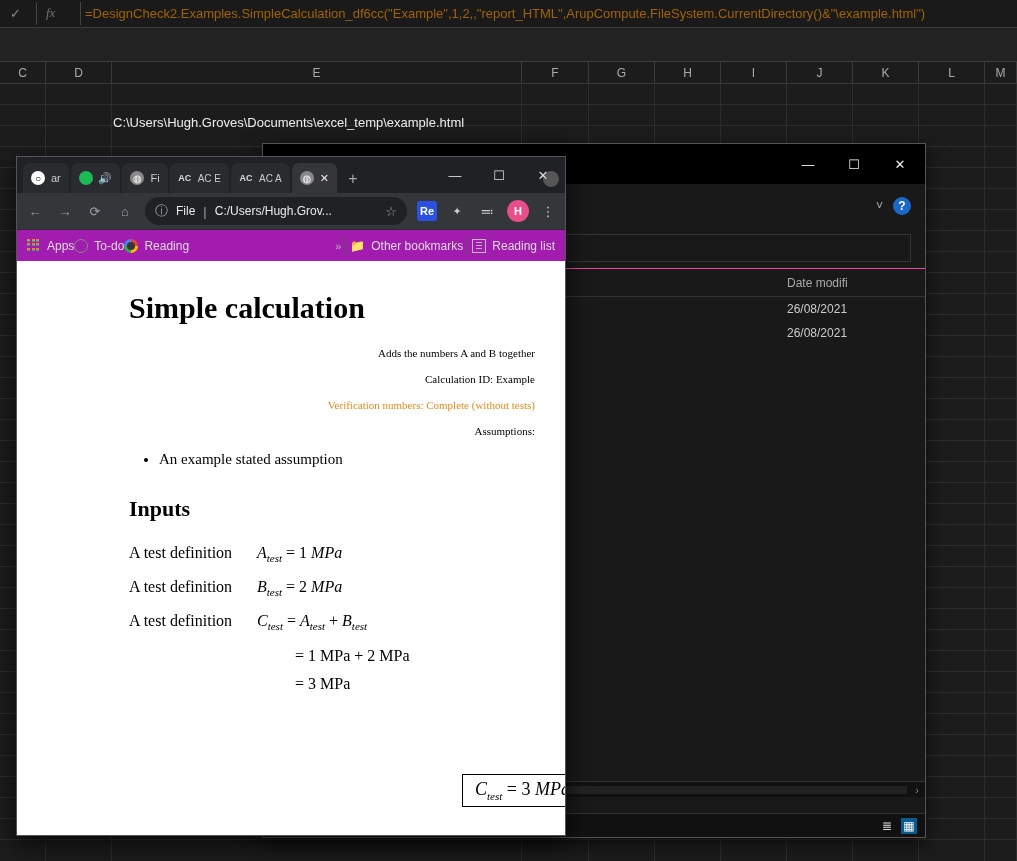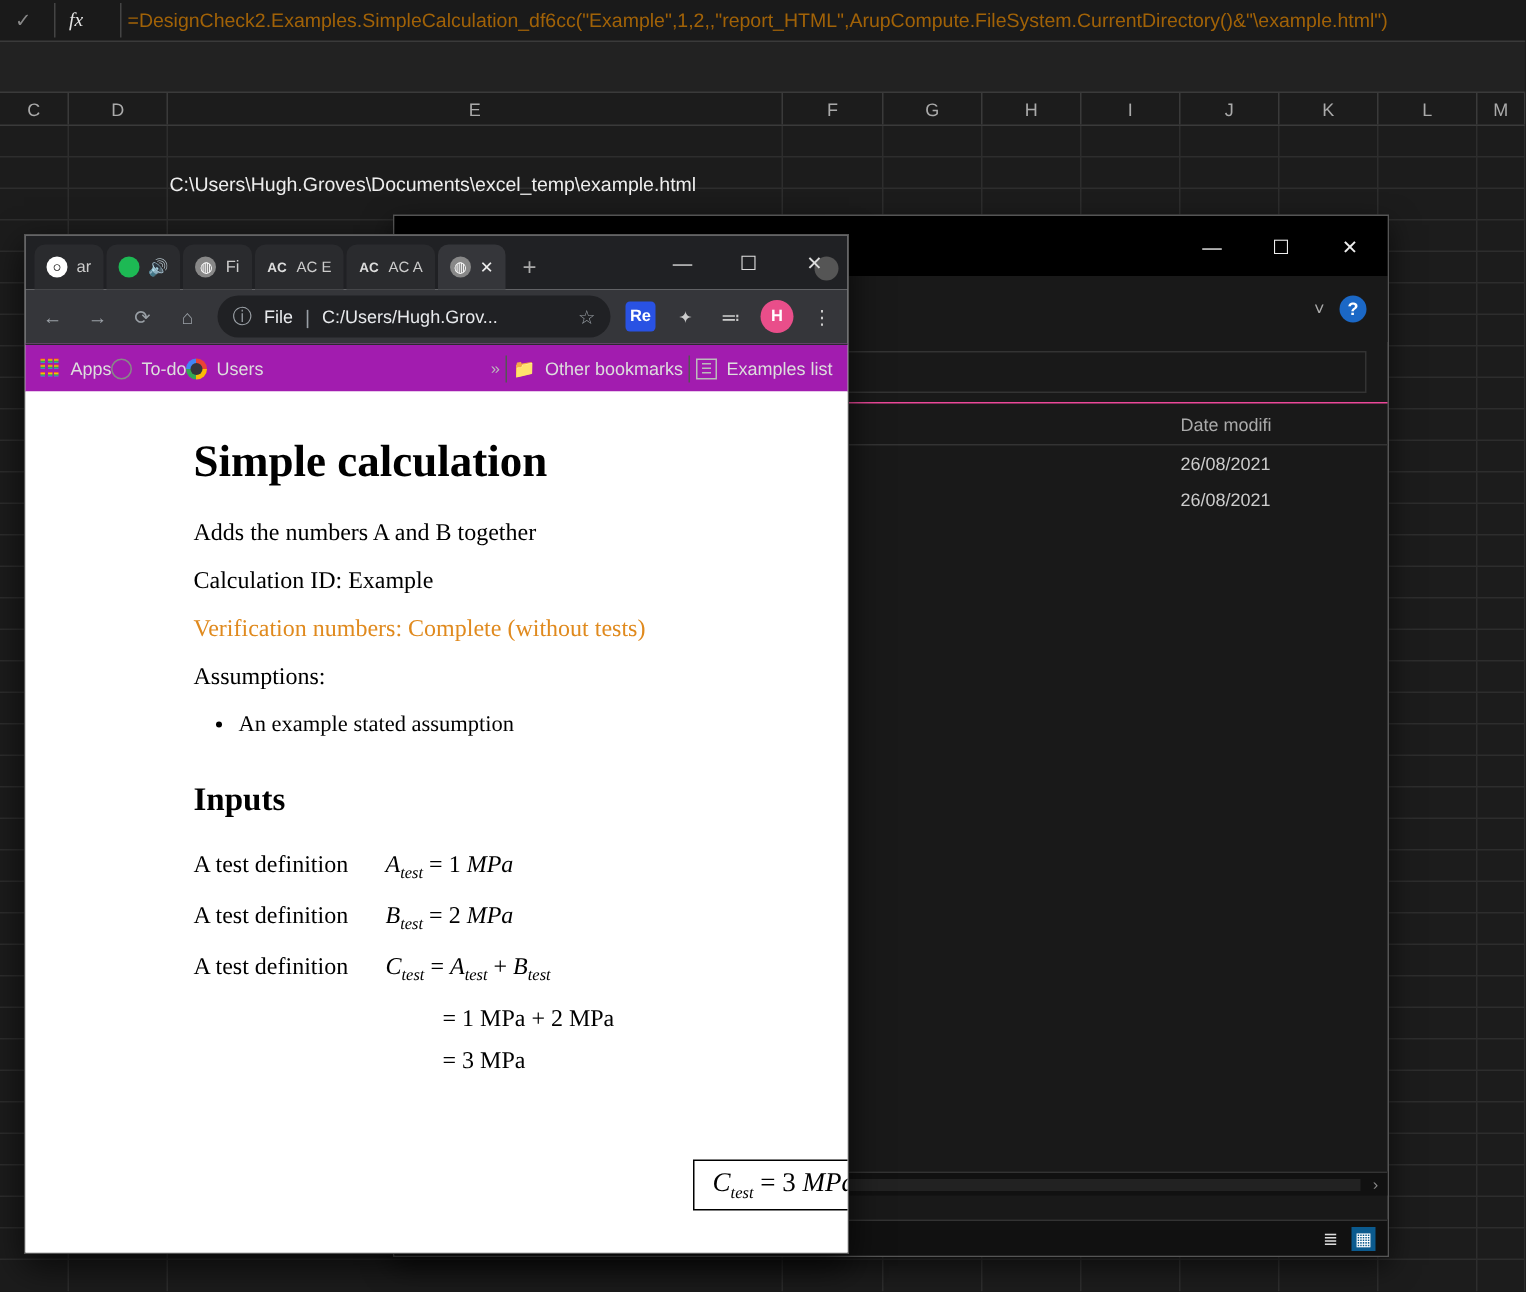--- a/index.html
+++ b/index.html
@@ -16,21 +16,21 @@
 
   
   .formula-bar {
     position: absolute;
     top: 0; left: 0; right: 0;
     height: 28px;
     background: #1a1a1a;
     border-bottom: 1px solid #3a3a3a;
   }
   .formula-bar .check { position:absolute; left:10px; top:6px; color:#888;}
-  .formula-bar .fx { position:absolute; left:46px; top:5px; font-style:italic; color:#e5e5e5; font-family:"Times New Roman",serif;}
+  .formula-bar .fx { position:absolute; left:46px; top:5px; font-style:italic; color:#737373; font-family:"Times New Roman",serif;}
   .formula-bar .formula { position:absolute; left:85px; top:6px; color:#a16207; font-size:13px;}
   .formula-bar .vsep { position:absolute; left:80px; top:2px; bottom:2px; width:1px; background:#444;}
   .formula-bar .vsep2 { position:absolute; left:36px; top:2px; bottom:2px; width:1px; background:#444;}
 
   
   .ribbon-strip { position:absolute; top:28px; left:0; right:0; height:34px; background:#222; border-bottom:1px solid #3a3a3a;}
 
   
   .col-headers {
     position:absolute;
@@ -155,21 +155,21 @@
   .gicon:after{content:""; position:absolute; inset:3px; background:#35363a; border-radius:50%;}
   .bmsep{ width:1px; height:18px; background:#555; margin:0 4px;}
   .folder{ color:#f0b23e;}
   .rl-icon{ width:14px; height:14px; border:1.5px solid #bbb; display:inline-flex; align-items:center; justify-content:center;}
   .rl-icon:after{content:""; width:6px; height:1.5px; background:#bbb; box-shadow:0 -3px 0 #bbb,0 3px 0 #bbb;}
   .chevr{ font-size:11px; color:#bbb;}
 
   
   .page{ position:absolute; top:104px; bottom:0; left:0; right:0; background:#fff; overflow:hidden; padding:30px 30px 30px 112px; color:#000;}
   .page h1{ font-family:"Times New Roman",serif; font-size:30px; font-weight:bold; margin-bottom:22px;}
-  .page p{ font-family:"Times New Roman",serif; font-size:16px; margin-bottom:14px;}
+  .page p{ font-family:"Times New Roman",serif; font-size:11px; margin-bottom:14px;text-align:right;}
   .page p.orange{ color:#e08a1e;}
   .page ul{ margin-left:30px; margin-bottom:20px;}
   .page ul li{ font-family:"Times New Roman",serif; font-size:15px;}
   .page h2{ font-family:"Times New Roman",serif; font-size:22px; font-weight:bold; margin:28px 0 22px;}
   .mathrow{ font-family:"Times New Roman",serif; font-size:16px; margin-bottom:14px; display:flex; align-items:baseline; gap:10px;}
   .mathrow .def{ width:118px;}
   .math{ font-style:italic; font-family:"Times New Roman",serif;}
   .sub{ font-size:11px; font-style:italic; vertical-align:sub;}
   .unit{ font-style:italic;}
   .cont{ margin-left:166px; font-family:"Times New Roman",serif; font-size:16px; margin-bottom:10px;}
@@ -380,33 +380,33 @@
           <span></span>
         </span>
         <span>Apps</span>
       </div>
     <div class="bm">
         <span class="ci"></span>
         <span>To-do</span>
       </div>
     <div class="bm">
         <span class="gicon"></span>
-        <span>Users</span>
+        <span>Reading</span>
       </div>
     <span style="flex:1"></span>
     <span class="chevr">»</span>
     <span class="bmsep"></span>
     <div class="bm">
         <span class="folder">📁</span>
         <span>Other bookmarks</span>
       </div>
     <span class="bmsep"></span>
     <div class="bm">
         <span class="rl-icon"></span>
-        <span>Examples list</span>
+        <span>Reading list</span>
       </div>
   </div>
 
   <div class="page">
     <h1>Simple calculation</h1>
     <p>Adds the numbers A and B together</p>
     <p>Calculation ID: Example</p>
     <p class="orange">Verification numbers: Complete (without tests)</p>
     <p>Assumptions:</p>
     <ul>

